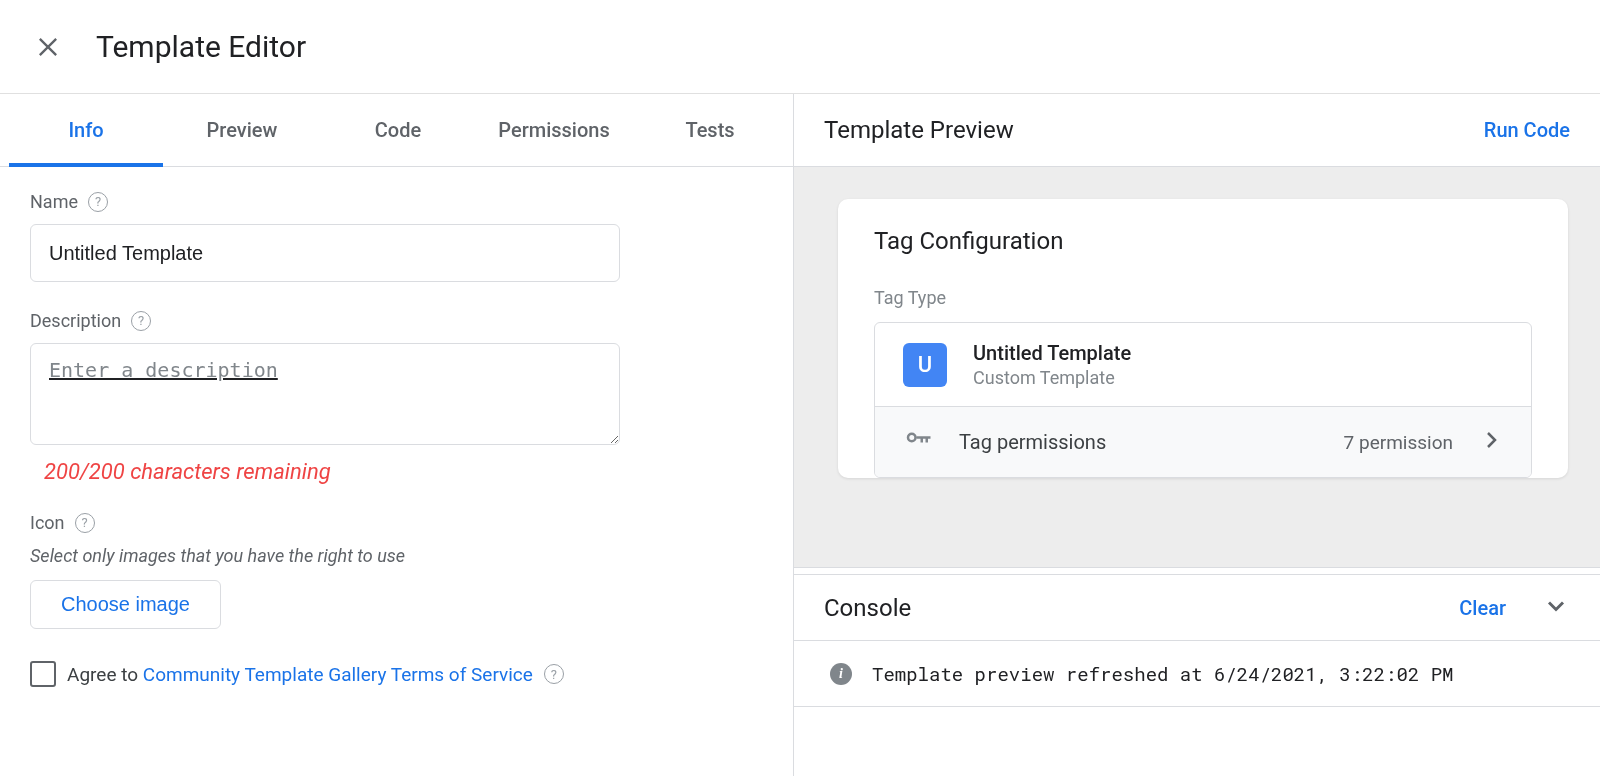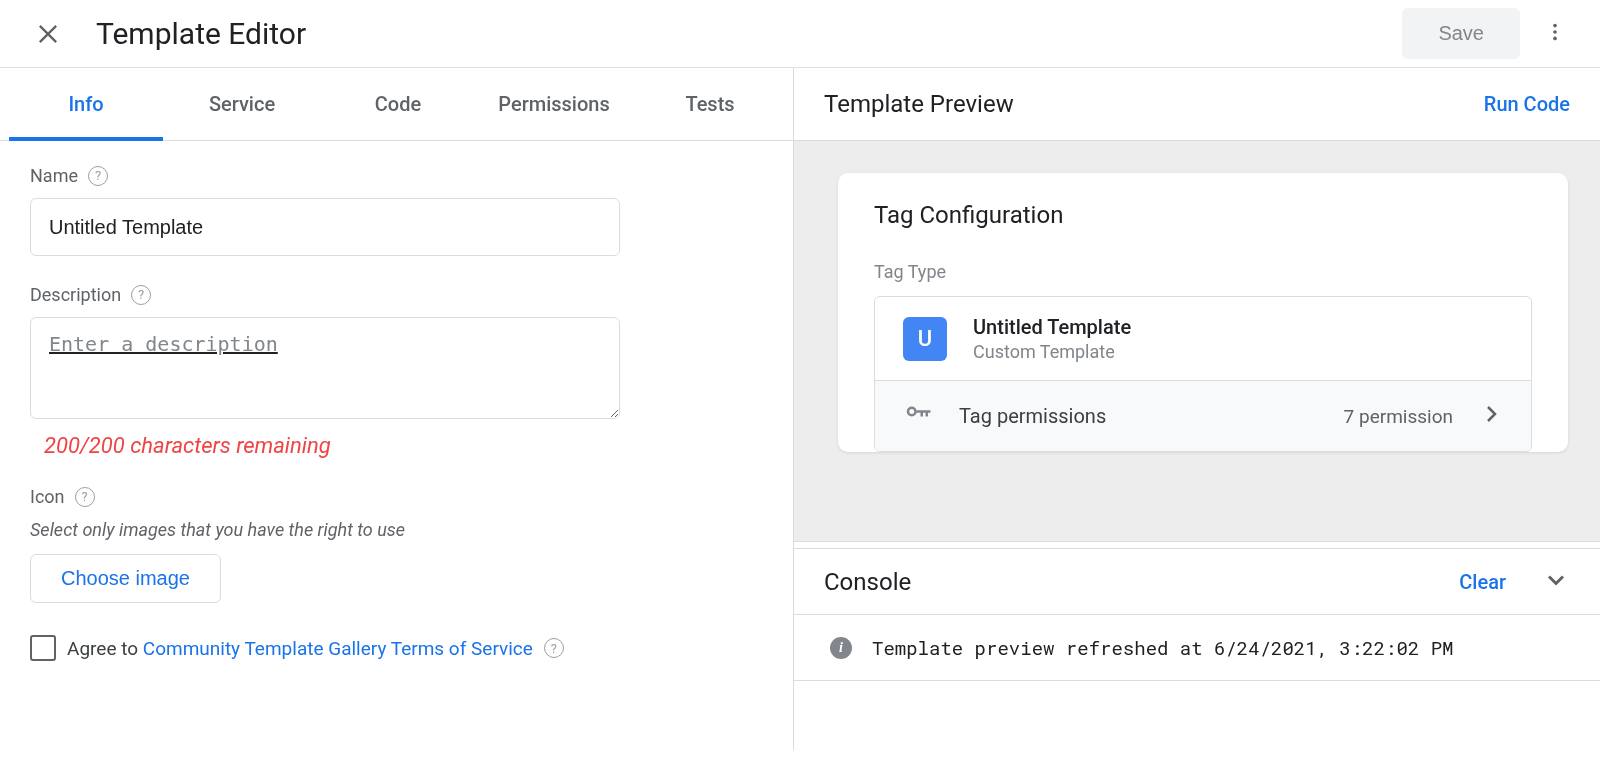--- a/index.html
+++ b/index.html
@@ -5,21 +5,21 @@
   * { box-sizing: border-box; margin: 0; padding: 0; }
   body {
     font-family: "Google Sans", Roboto, Arial, sans-serif;
     color: #202124;
     background: #fff;
     width: 1600px;
     height: 776px;
     overflow: hidden;
   }
   .header {
-    height: 68px;
+    height: 94px;
     display: flex;
     align-items: center;
     padding: 0 24px 0 34px;
     border-bottom: 1px solid #e0e0e0;
   }
   .close-icon { cursor: pointer; display: flex; align-items: center; }
   .close-icon svg { width: 28px; height: 28px; stroke: #5f6368; stroke-width: 2; fill: none; }
   .header-title {
     font-size: 30px;
     font-weight: 400;
@@ -250,37 +250,27 @@
 </head>
 <body>
 
 <div class="header">
   <span class="close-icon">
     <svg viewBox="0 0 24 24">
         <path d="M5 5 L19 19 M19 5 L5 19"></path>
       </svg>
   </span>
   <div class="header-title">Template Editor</div>
-  <div class="header-actions">
-    <button class="save-btn">Save</button>
-    <span class="more-icon">
-      <svg viewBox="0 0 24 24">
-          <circle cx="12" cy="5" r="2"></circle>
-          <circle cx="12" cy="12" r="2"></circle>
-          <circle cx="12" cy="19" r="2"></circle>
-        </svg>
-    </span>
-  </div>
 </div>
 
 <div class="content">
   <div class="left-pane">
     <div class="tabs">
       <div class="tab active">Info</div>
-      <div class="tab">Service</div>
+      <div class="tab">Preview</div>
       <div class="tab">Code</div>
       <div class="tab">Permissions</div>
       <div class="tab">Tests</div>
     </div>
     <div class="form-area">
       <div class="form-label">
         <span>Name</span>
         <span class="help-icon">?</span>
       </div>
       <input class="text-input" value="Untitled Template" style="">

